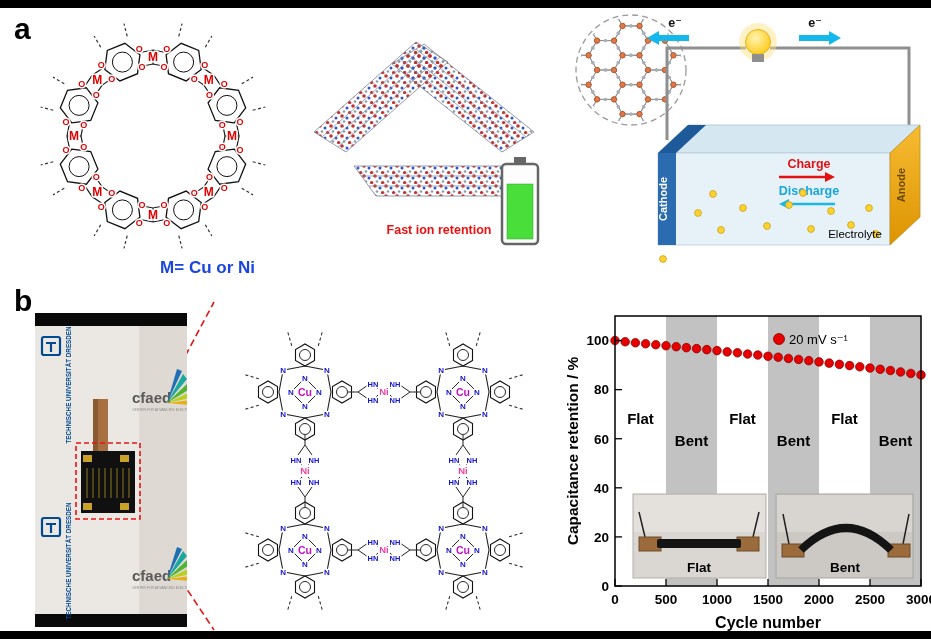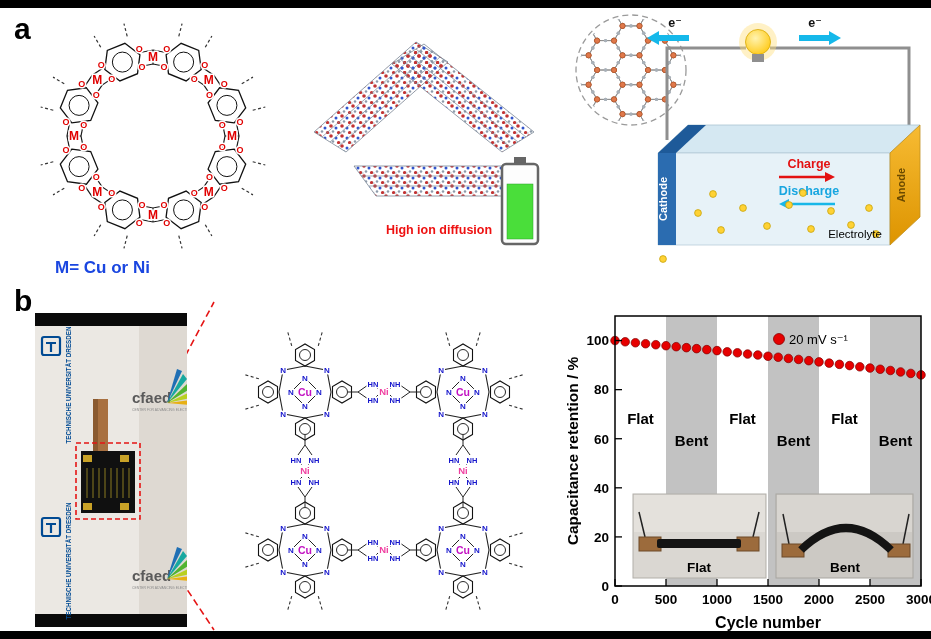--- a/index.html
+++ b/index.html
@@ -2,21 +2,21 @@
 <html><head>
 <meta charset="utf-8">
 <style>
   *{margin:0;padding:0;box-sizing:border-box}
   html,body{background:#ffffff}
   body{font-family:"Liberation Sans","DejaVu Sans",sans-serif}
   .fig{position:relative;width:931px;height:639px;background:#fff;overflow:hidden}
   .abs{position:absolute}
   .plabel{font-size:30px;font-weight:bold;color:#000;line-height:1}
   .redcap{color:#ee1111;font-weight:bold;font-size:12.5px;text-align:center;line-height:16px}
-  .mcap{color:#1a46e0;font-weight:bold;font-size:17px;text-align:left}
+  .mcap{color:#1a46e0;font-weight:bold;font-size:17px;text-align:right}
   svg text{font-family:"Liberation Sans","DejaVu Sans",sans-serif}
   .halo{paint-order:stroke;stroke:#fff;stroke-width:3px;stroke-linejoin:round}
 </style>
 </head>
 <body>
 
 <div class="fig">
 
   <div class="abs" style="left:0;top:0;width:931px;height:8px;background:#000"></div>
   <div class="abs" style="left:0;top:631px;width:931px;height:8px;background:#000"></div>
@@ -139,21 +139,21 @@
       <line x1="65" y1="162" x2="225" y2="162" stroke="#7a8696" stroke-width="0.7"></line>
       <line x1="73" y1="172" x2="233" y2="172" stroke="#7a8696" stroke-width="0.7"></line>
     </g>
     <g>
       <rect x="218" y="143" width="12" height="8" fill="#666"></rect>
       <rect x="206" y="150" width="36" height="80" rx="4" fill="#fdfdfd" stroke="#666" stroke-width="2.5"></rect>
       <rect x="211" y="170" width="26" height="55" fill="#4ade3a" stroke="#2aa02a" stroke-width="0.5"></rect>
     </g>
   </svg>
   <div class="abs redcap" style="left:308px;top:222px;width:262px">
-    <div>High ion diffusion</div>
+    <div>Fast ion retention</div>
   </div>
 
   <svg class="abs" style="left:563px;top:8px" width="368" height="272" viewBox="0 0 368 272">
     <defs>
       <clipPath id="latclip">
           <circle cx="68" cy="62" r="52"></circle>
         </clipPath>
       <linearGradient id="anodeg" x1="0" y1="0" x2="0" y2="1">
         <stop offset="0" stop-color="#f7bb33"></stop>
           <stop offset="1" stop-color="#dd9400"></stop>

